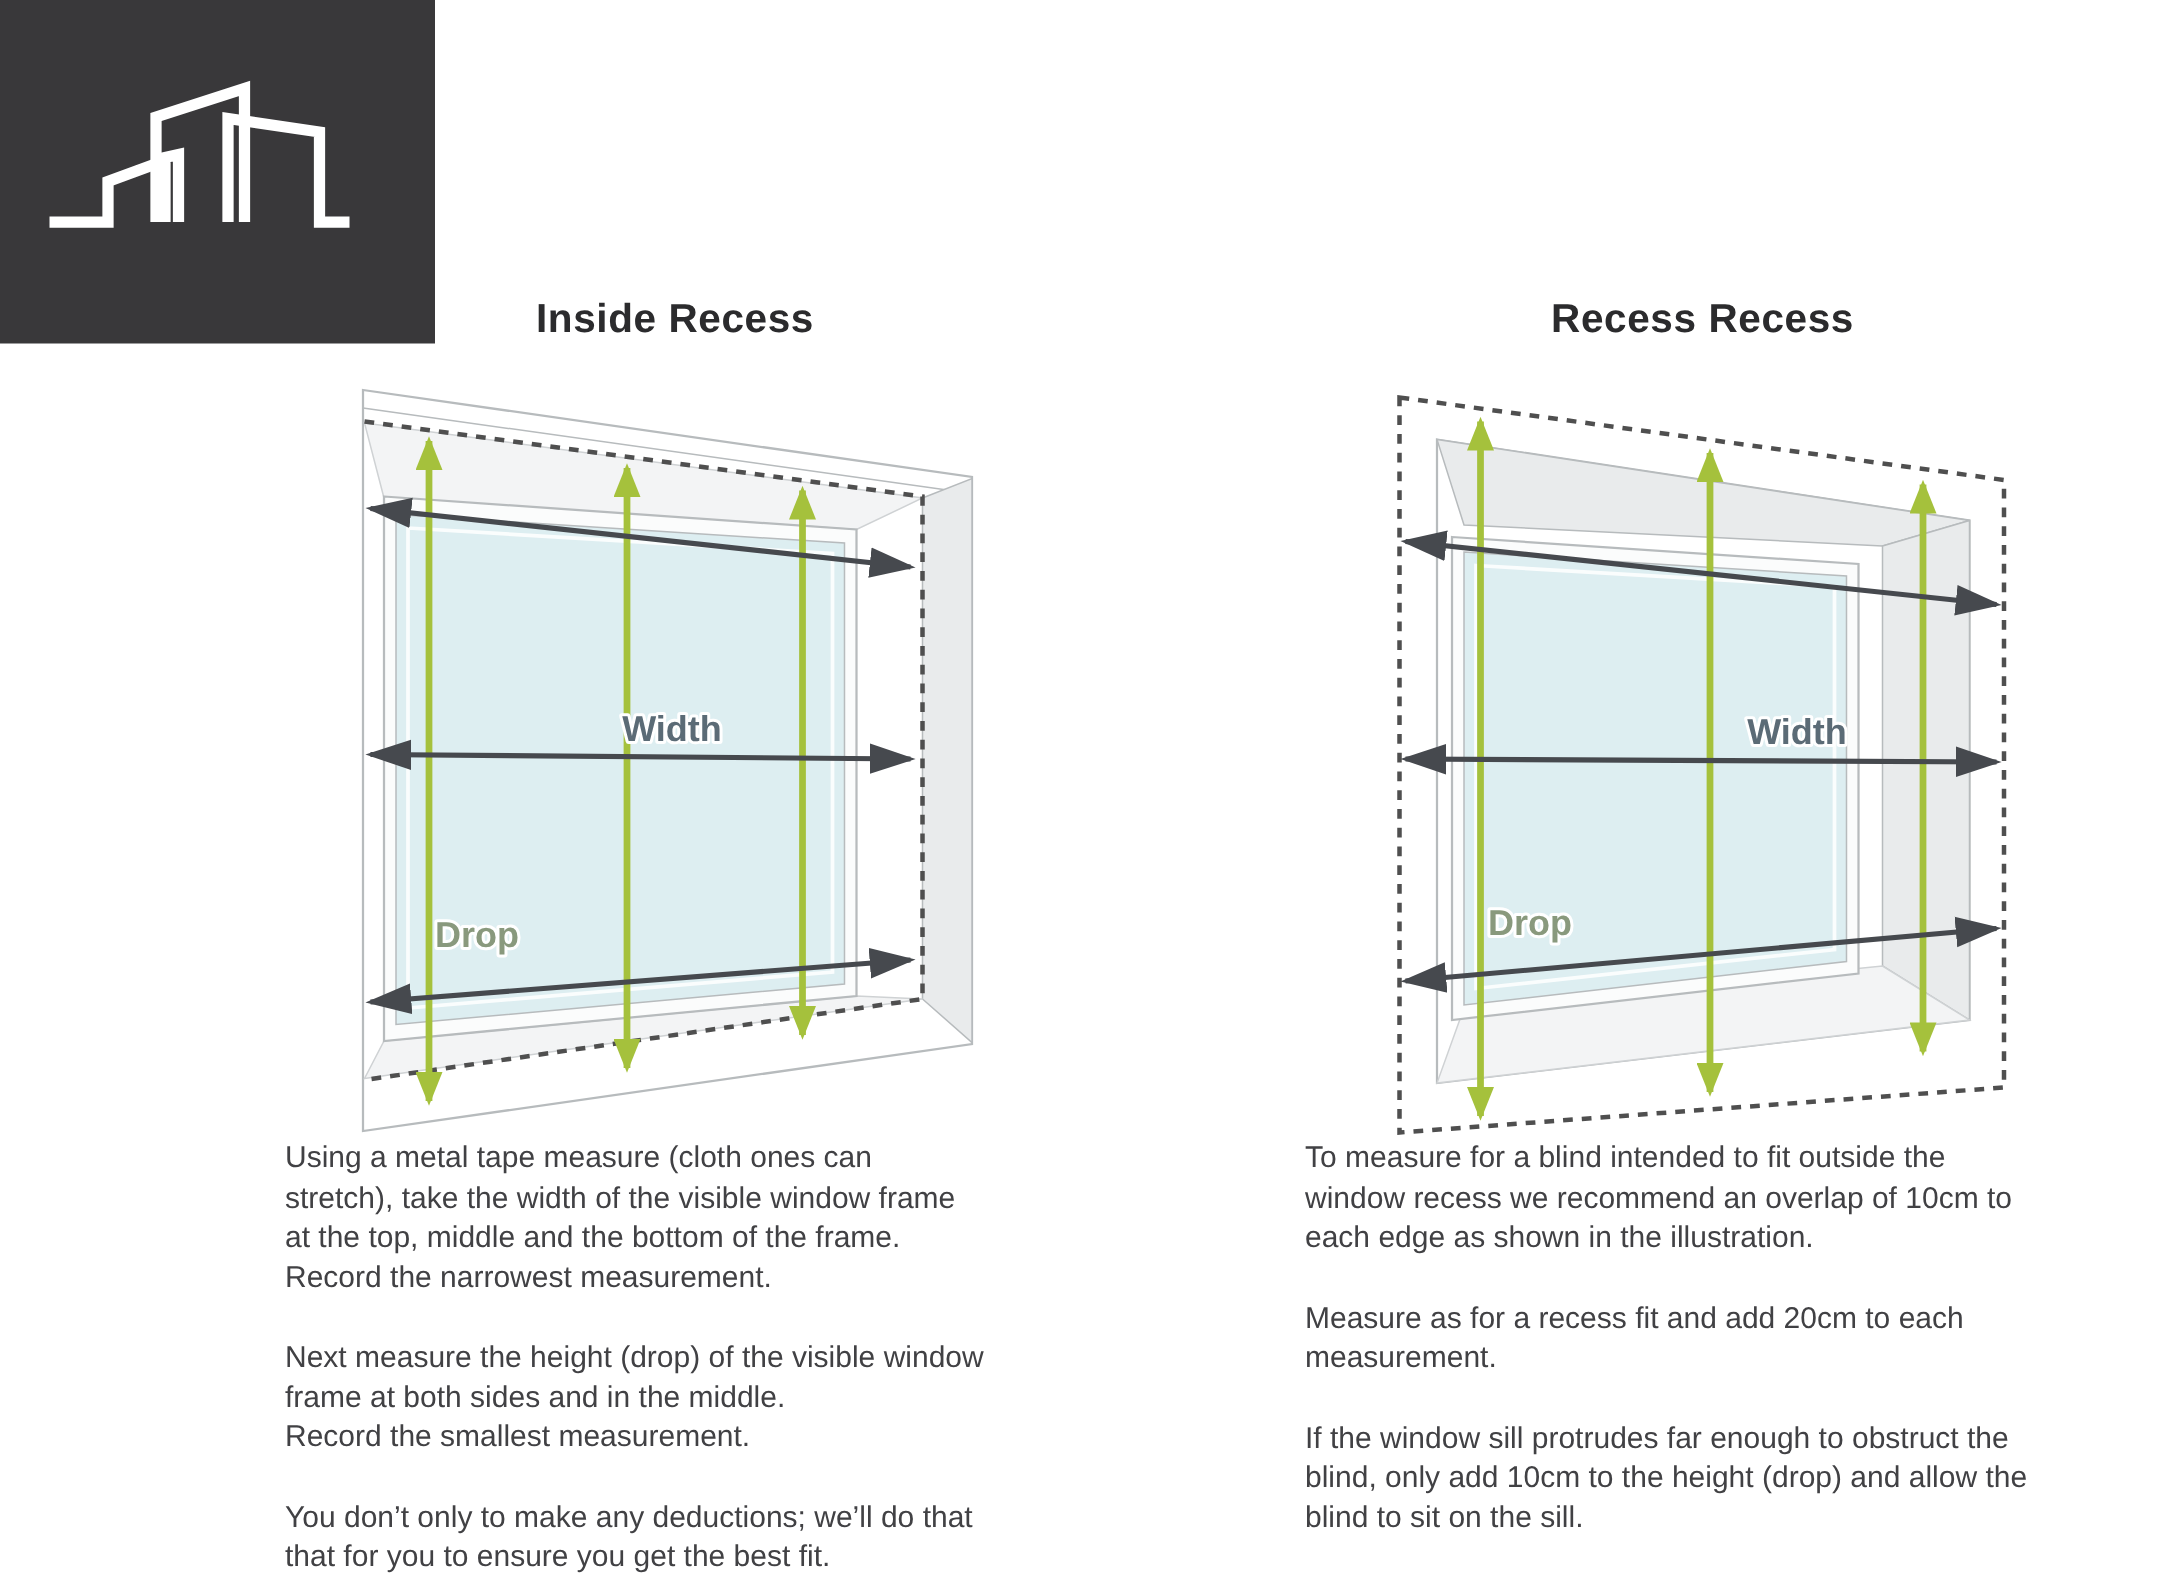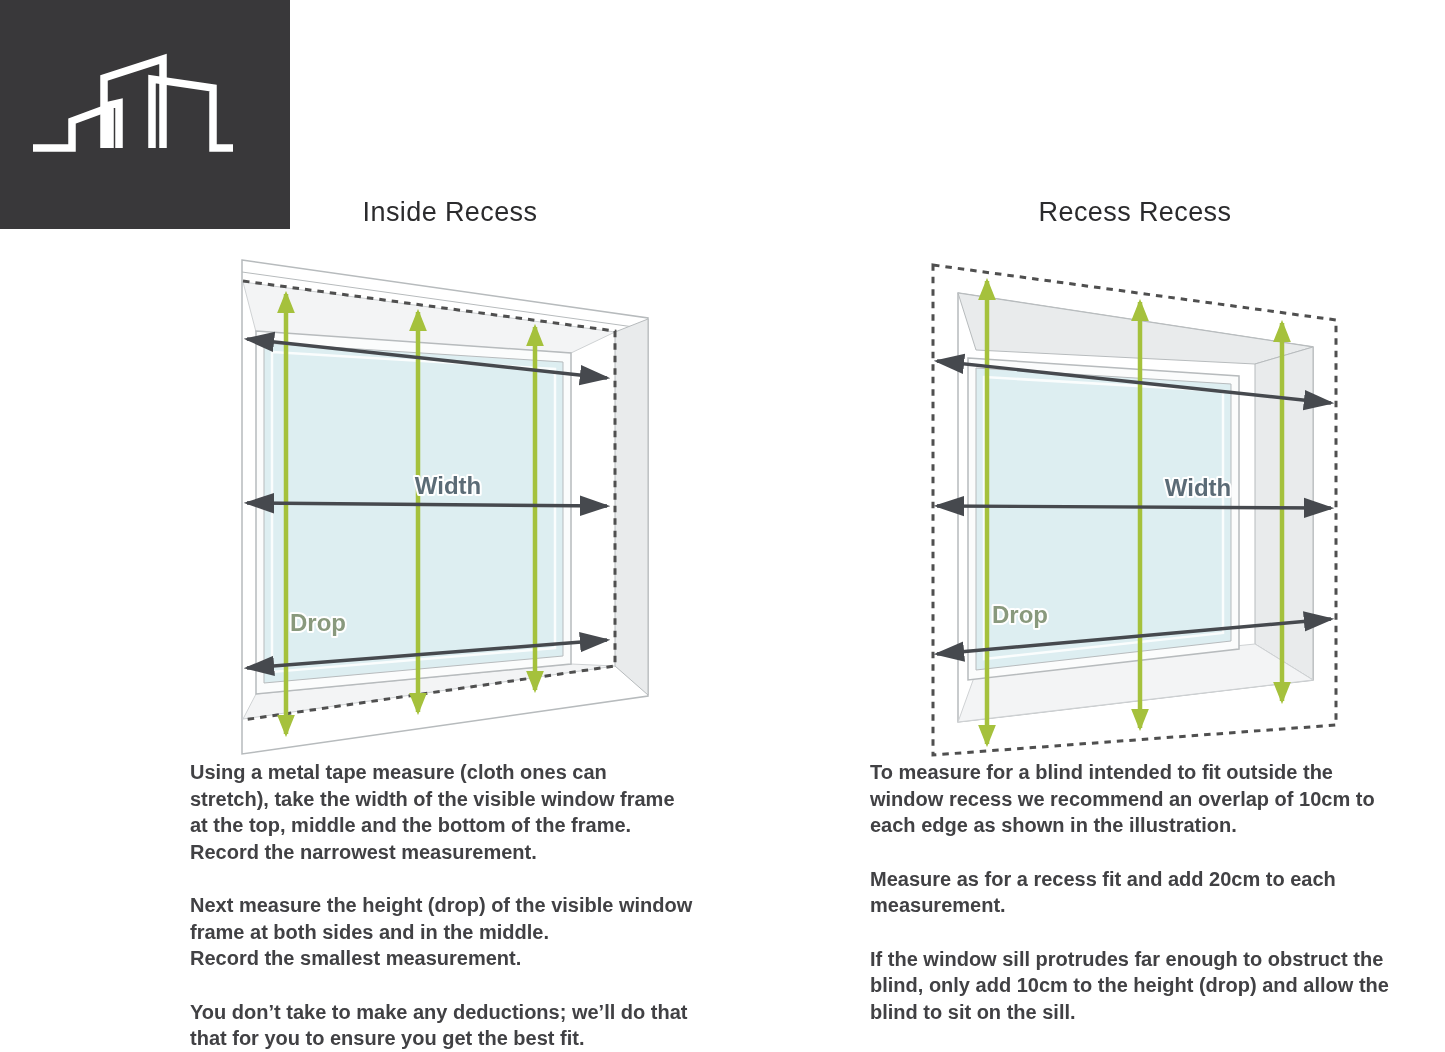--- a/index.html
+++ b/index.html
@@ -9,34 +9,34 @@
   }
   .logo-box{
     position:absolute;left:0;top:0;width:290px;height:229px;
     background:var(--logo-bg,#39383a);
     display:flex;align-items:center;justify-content:center;
   }
   .logo-box svg{display:block;}
   .logo-stroke{fill:none;stroke:#ffffff;stroke-width:7.5;stroke-linecap:butt;stroke-linejoin:miter;}
   .section-title{
     position:absolute;margin:0;text-align:center;
-    font-size:27px;font-weight:400;letter-spacing:.4px;
+    font-size:27px;font-weight:700;letter-spacing:.4px;
     color:var(--heading-text,#2b2b2d);
   }
   .title-inside{left:230px;top:197px;width:440px;}
   .title-outside{left:908px;top:197px;width:454px;}
   .diagram{position:absolute;}
   .diagram-inside{left:230px;top:252px;width:440px;height:510px;}
   .diagram-outside{left:908px;top:250px;width:452px;height:522px;}
   .text-col{position:absolute;}
   .text-inside{left:190px;top:759px;width:600px;}
   .text-outside{left:870px;top:759px;width:600px;}
   .text-col p{
     margin:0 0 27px 0;
-    font-size:20px;line-height:26.5px;font-weight:700;letter-spacing:0px;
+    font-size:20px;line-height:26.5px;font-weight:400;letter-spacing:0px;
     color:var(--body-text,#414144);
     white-space:pre-line;
   }
   
   .wall{fill:#ffffff;stroke:var(--frame-line,#b7bbbd);stroke-width:1.5;}
   .thin{stroke:var(--frame-line,#b7bbbd);stroke-width:1;fill:none;}
   .reveal{fill:#e9ebec;stroke:var(--frame-line,#b7bbbd);stroke-width:1;}
   .reveal-light{fill:#f3f4f5;stroke:#cfd2d4;stroke-width:1;}
   .frame{fill:#fbfcfc;stroke:var(--frame-line,#b7bbbd);stroke-width:1.5;}
   .glass{fill:var(--glass-blue,#ddeef1);stroke:var(--frame-line,#b7bbbd);stroke-width:1;}
@@ -138,21 +138,21 @@
   </svg>
 
   <div class="text-col text-inside">
     <p>Using a metal tape measure (cloth ones can
 stretch), take the width of the visible window frame
 at the top, middle and the bottom of the frame.
 Record the narrowest measurement.</p>
     <p>Next measure the height (drop) of the visible window
 frame at both sides and in the middle.
 Record the smallest measurement.</p>
-    <p>You don’t take to make any deductions; we’ll do that
+    <p>You don’t only to make any deductions; we’ll do that
 that for you to ensure you get the best fit.</p>
   </div>
 
   <div class="text-col text-outside">
     <p>To measure for a blind intended to fit outside the
 window recess we recommend an overlap of 10cm to
 each edge as shown in the illustration.</p>
     <p>Measure as for a recess fit and add 20cm to each
 measurement.</p>
     <p>If the window sill protrudes far enough to obstruct the

